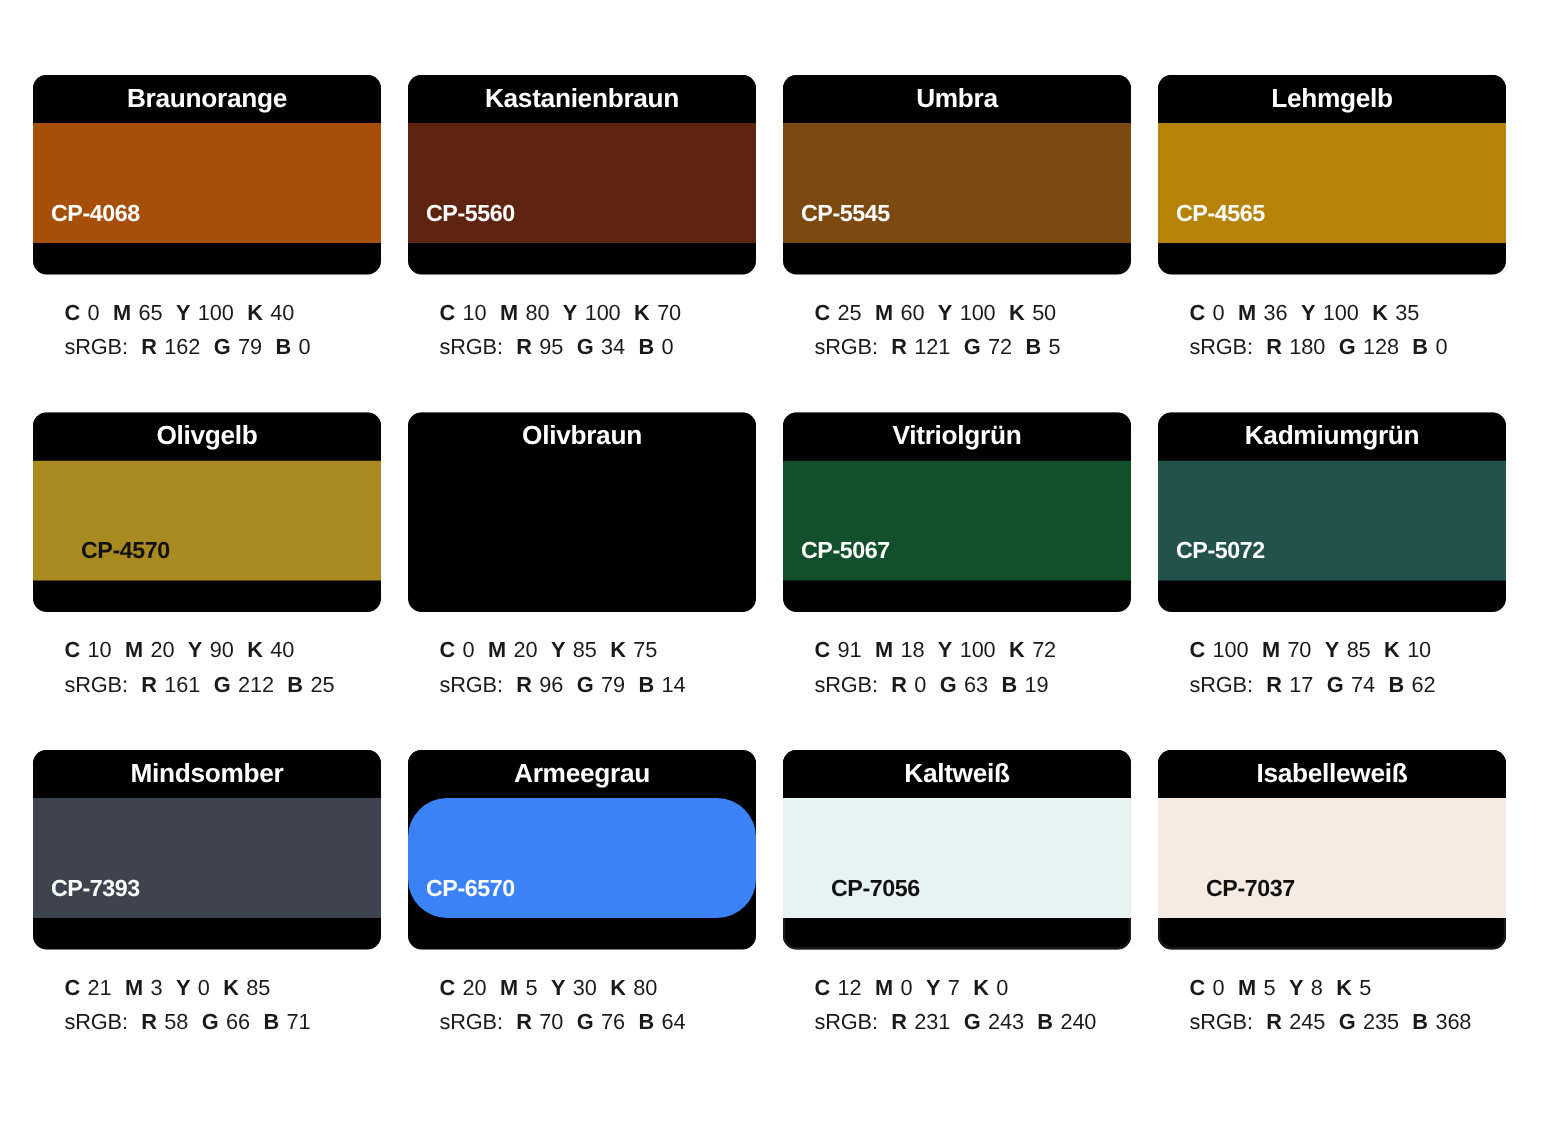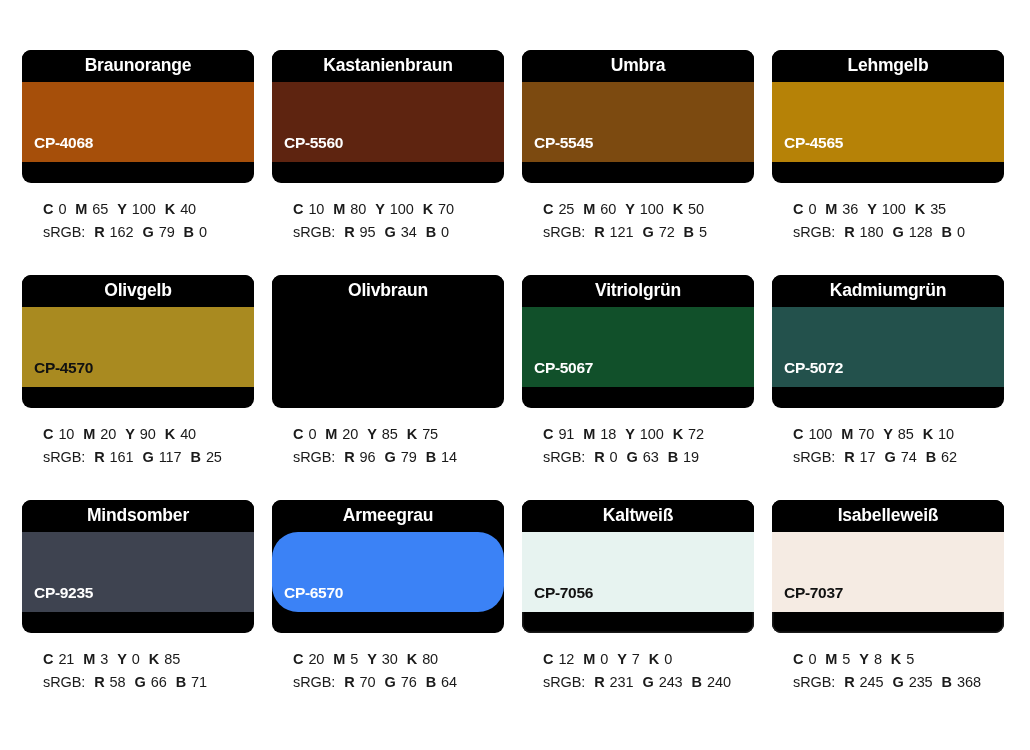--- a/index.html
+++ b/index.html
@@ -74,21 +74,21 @@
     position: absolute;
     left: 12px;
     bottom: 12px;
     font-size: 15.5px;
     font-weight: bold;
     letter-spacing: -0.3px;
     line-height: 1;
   }
 
   .card-code.light-text { color: #ffffff; }
-  .card-code.dark-text  { color: #111111; }
+  .card-code.dark-text  { color: #111111; margin-left: 20px; }
 
   
   .specs {
     margin-top: 15px;
     padding-left: 2px;
     margin-left: 19px;
   }
 
   .spec-line {
     font-size: 14.5px;
@@ -178,21 +178,21 @@
         <div class="card">
           <div class="card-header">
             <span class="card-title">Olivgelb</span>
           </div>
           <div class="card-body" style="background: rgb(169, 138, 32);">
             <span class="card-code dark-text">CP-4570</span>
           </div>
         </div>
         <div class="specs">
           <div class="spec-line"><span class="k">C</span><span class="sp"></span><span class="v">10</span><span class="sp-wide"></span><span class="k">M</span><span class="sp"></span><span class="v">20</span><span class="sp-wide"></span><span class="k">Y</span><span class="sp"></span><span class="v">90</span><span class="sp-wide"></span><span class="k">K</span><span class="sp"></span><span class="v">40</span></div>
-          <div class="spec-line"><span class="lbl">sRGB:</span><span class="sp-wide"></span><span class="k">R</span><span class="sp"></span><span class="v">161</span><span class="sp-wide"></span><span class="k">G</span><span class="sp"></span><span class="v">117</span><span class="sp-wide"></span><span class="k">B</span><span class="sp"></span><span class="v">25</span></div>
+          <div class="spec-line"><span class="lbl">sRGB:</span><span class="sp-wide"></span><span class="k">R</span><span class="sp"></span><span class="v">161</span><span class="sp-wide"></span><span class="k">G</span><span class="sp"></span><span class="v">212</span><span class="sp-wide"></span><span class="k">B</span><span class="sp"></span><span class="v">25</span></div>
         </div>
       </div>
       <div class="swatch-cell">
         <div class="card">
           <div class="card-header">
             <span class="card-title">Olivbraun</span>
           </div>
         </div>
         <div class="specs">
           <div class="spec-line"><span class="k">C</span><span class="sp"></span><span class="v">0</span><span class="sp-wide"></span><span class="k">M</span><span class="sp"></span><span class="v">20</span><span class="sp-wide"></span><span class="k">Y</span><span class="sp"></span><span class="v">85</span><span class="sp-wide"></span><span class="k">K</span><span class="sp"></span><span class="v">75</span></div>
@@ -226,21 +226,21 @@
           <div class="spec-line"><span class="k">C</span><span class="sp"></span><span class="v">100</span><span class="sp-wide"></span><span class="k">M</span><span class="sp"></span><span class="v">70</span><span class="sp-wide"></span><span class="k">Y</span><span class="sp"></span><span class="v">85</span><span class="sp-wide"></span><span class="k">K</span><span class="sp"></span><span class="v">10</span></div>
           <div class="spec-line"><span class="lbl">sRGB:</span><span class="sp-wide"></span><span class="k">R</span><span class="sp"></span><span class="v">17</span><span class="sp-wide"></span><span class="k">G</span><span class="sp"></span><span class="v">74</span><span class="sp-wide"></span><span class="k">B</span><span class="sp"></span><span class="v">62</span></div>
         </div>
       </div>
       <div class="swatch-cell">
         <div class="card">
           <div class="card-header">
             <span class="card-title">Mindsomber</span>
           </div>
           <div class="card-body" style="background: rgb(62, 67, 80);">
-            <span class="card-code light-text">CP-9235</span>
+            <span class="card-code light-text">CP-7393</span>
           </div>
         </div>
         <div class="specs">
           <div class="spec-line"><span class="k">C</span><span class="sp"></span><span class="v">21</span><span class="sp-wide"></span><span class="k">M</span><span class="sp"></span><span class="v">3</span><span class="sp-wide"></span><span class="k">Y</span><span class="sp"></span><span class="v">0</span><span class="sp-wide"></span><span class="k">K</span><span class="sp"></span><span class="v">85</span></div>
           <div class="spec-line"><span class="lbl">sRGB:</span><span class="sp-wide"></span><span class="k">R</span><span class="sp"></span><span class="v">58</span><span class="sp-wide"></span><span class="k">G</span><span class="sp"></span><span class="v">66</span><span class="sp-wide"></span><span class="k">B</span><span class="sp"></span><span class="v">71</span></div>
         </div>
       </div>
       <div class="swatch-cell">
         <div class="card">
           <div class="card-header">

